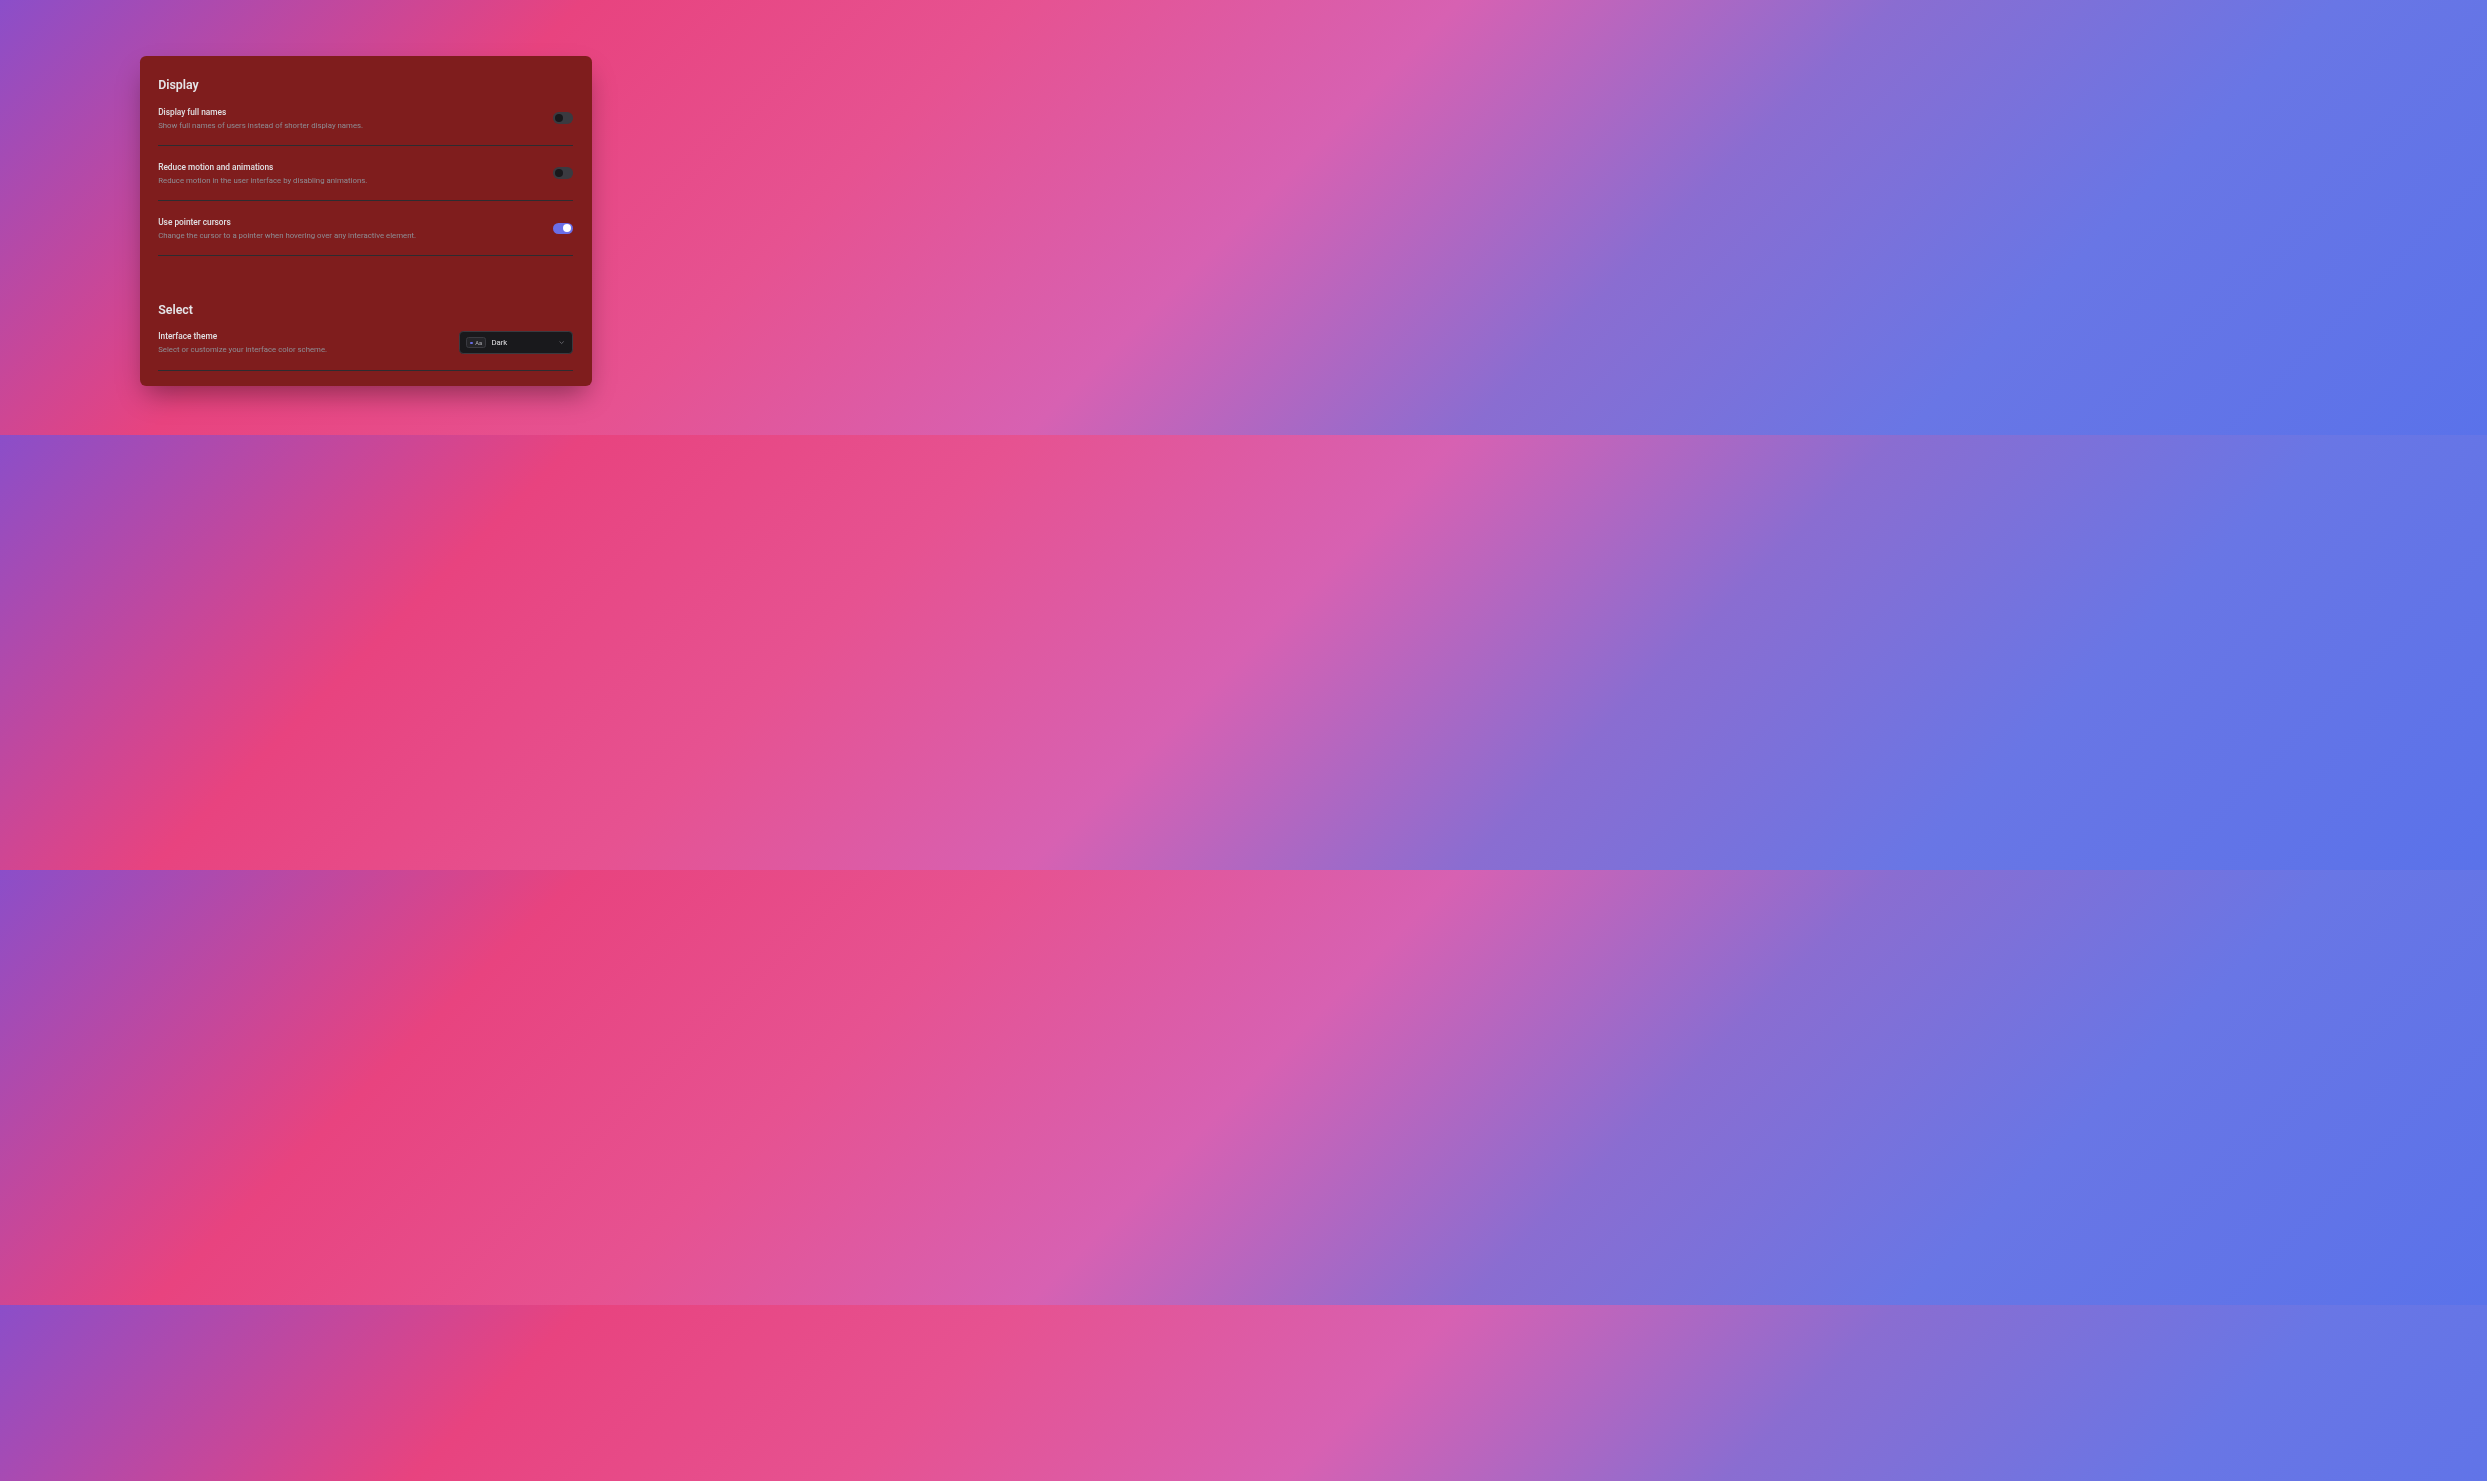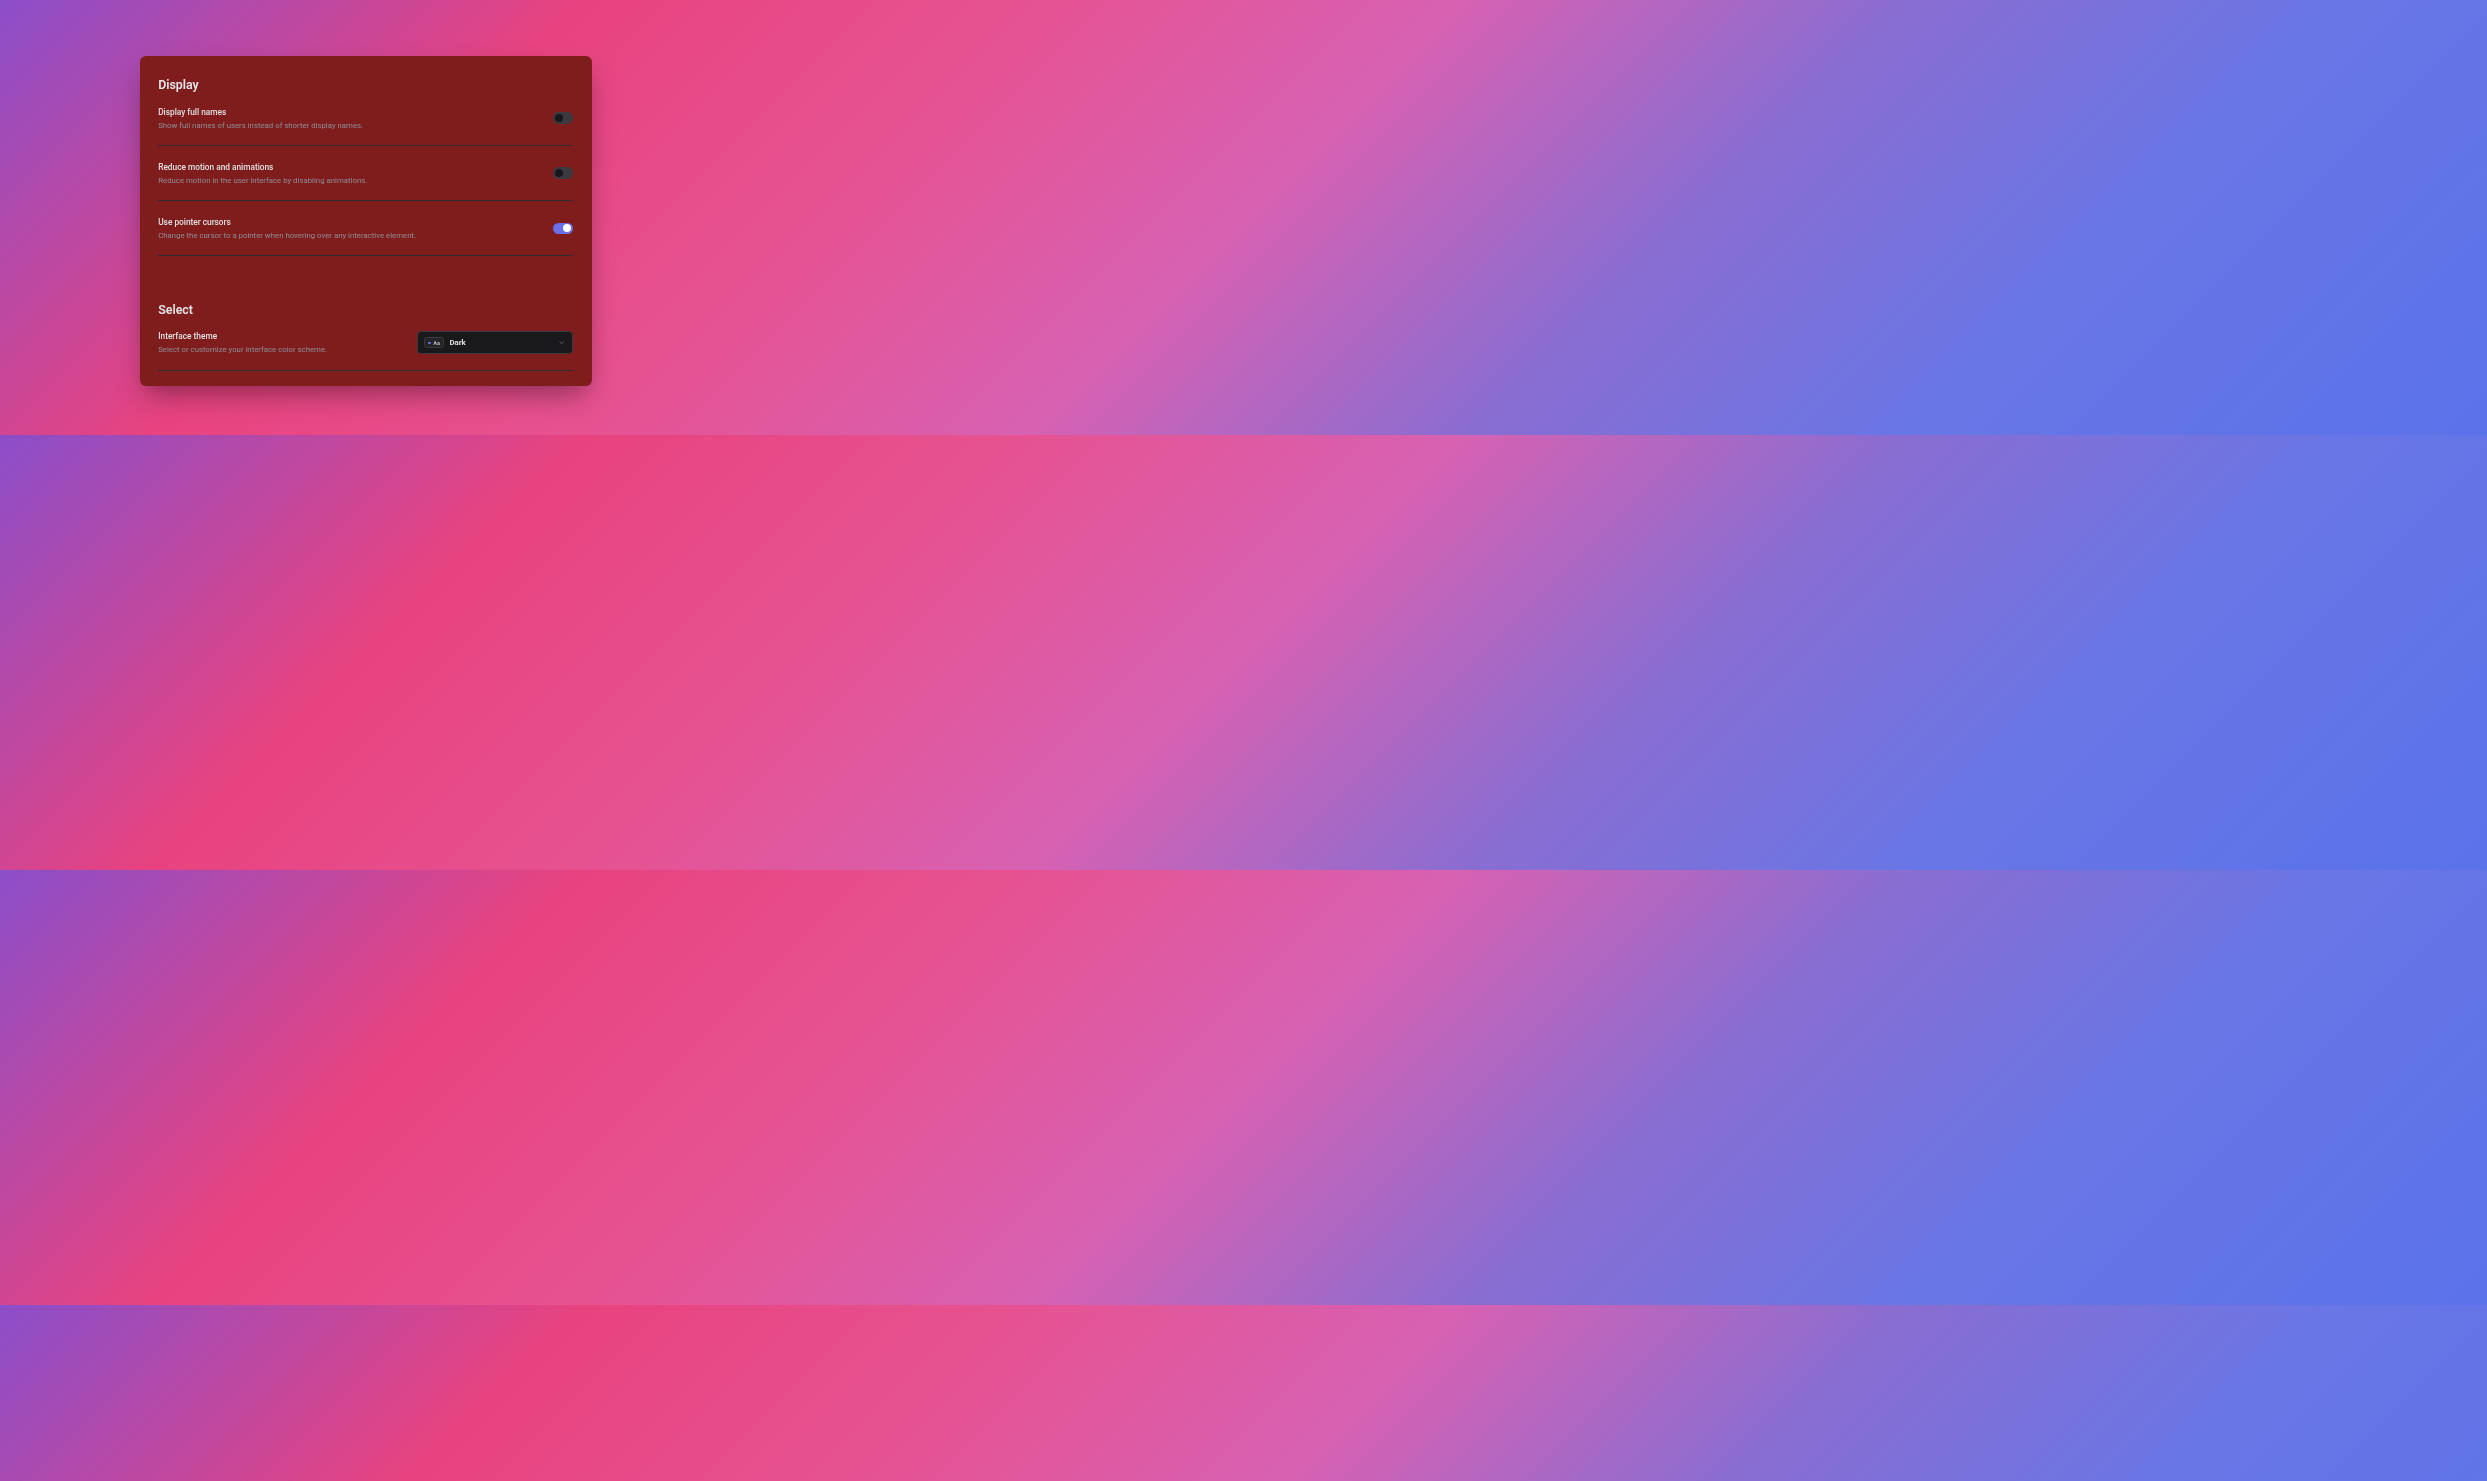--- a/index.html
+++ b/index.html
@@ -100,28 +100,27 @@
       background: #ffffff;
     }
 
     .section-gap {
       height: 30px;
     }
 
     .theme-select {
       display: flex;
       align-items: center;
-      width: 156px;
+      width: 114px;
       height: 23px;
       background: #19191c;
       border: 0.5px solid #3a3a40;
       border-radius: 4.1px;
       padding: 0 6.2px;
       cursor: pointer;
-      font-weight: bold;
     }
 
     .theme-preview {
       display: flex;
       align-items: center;
       gap: 2.6px;
       background: #242428;
       border: 0.5px solid #3a3a40;
       border-radius: 2.6px;
       padding: 1.6px 3.1px;

